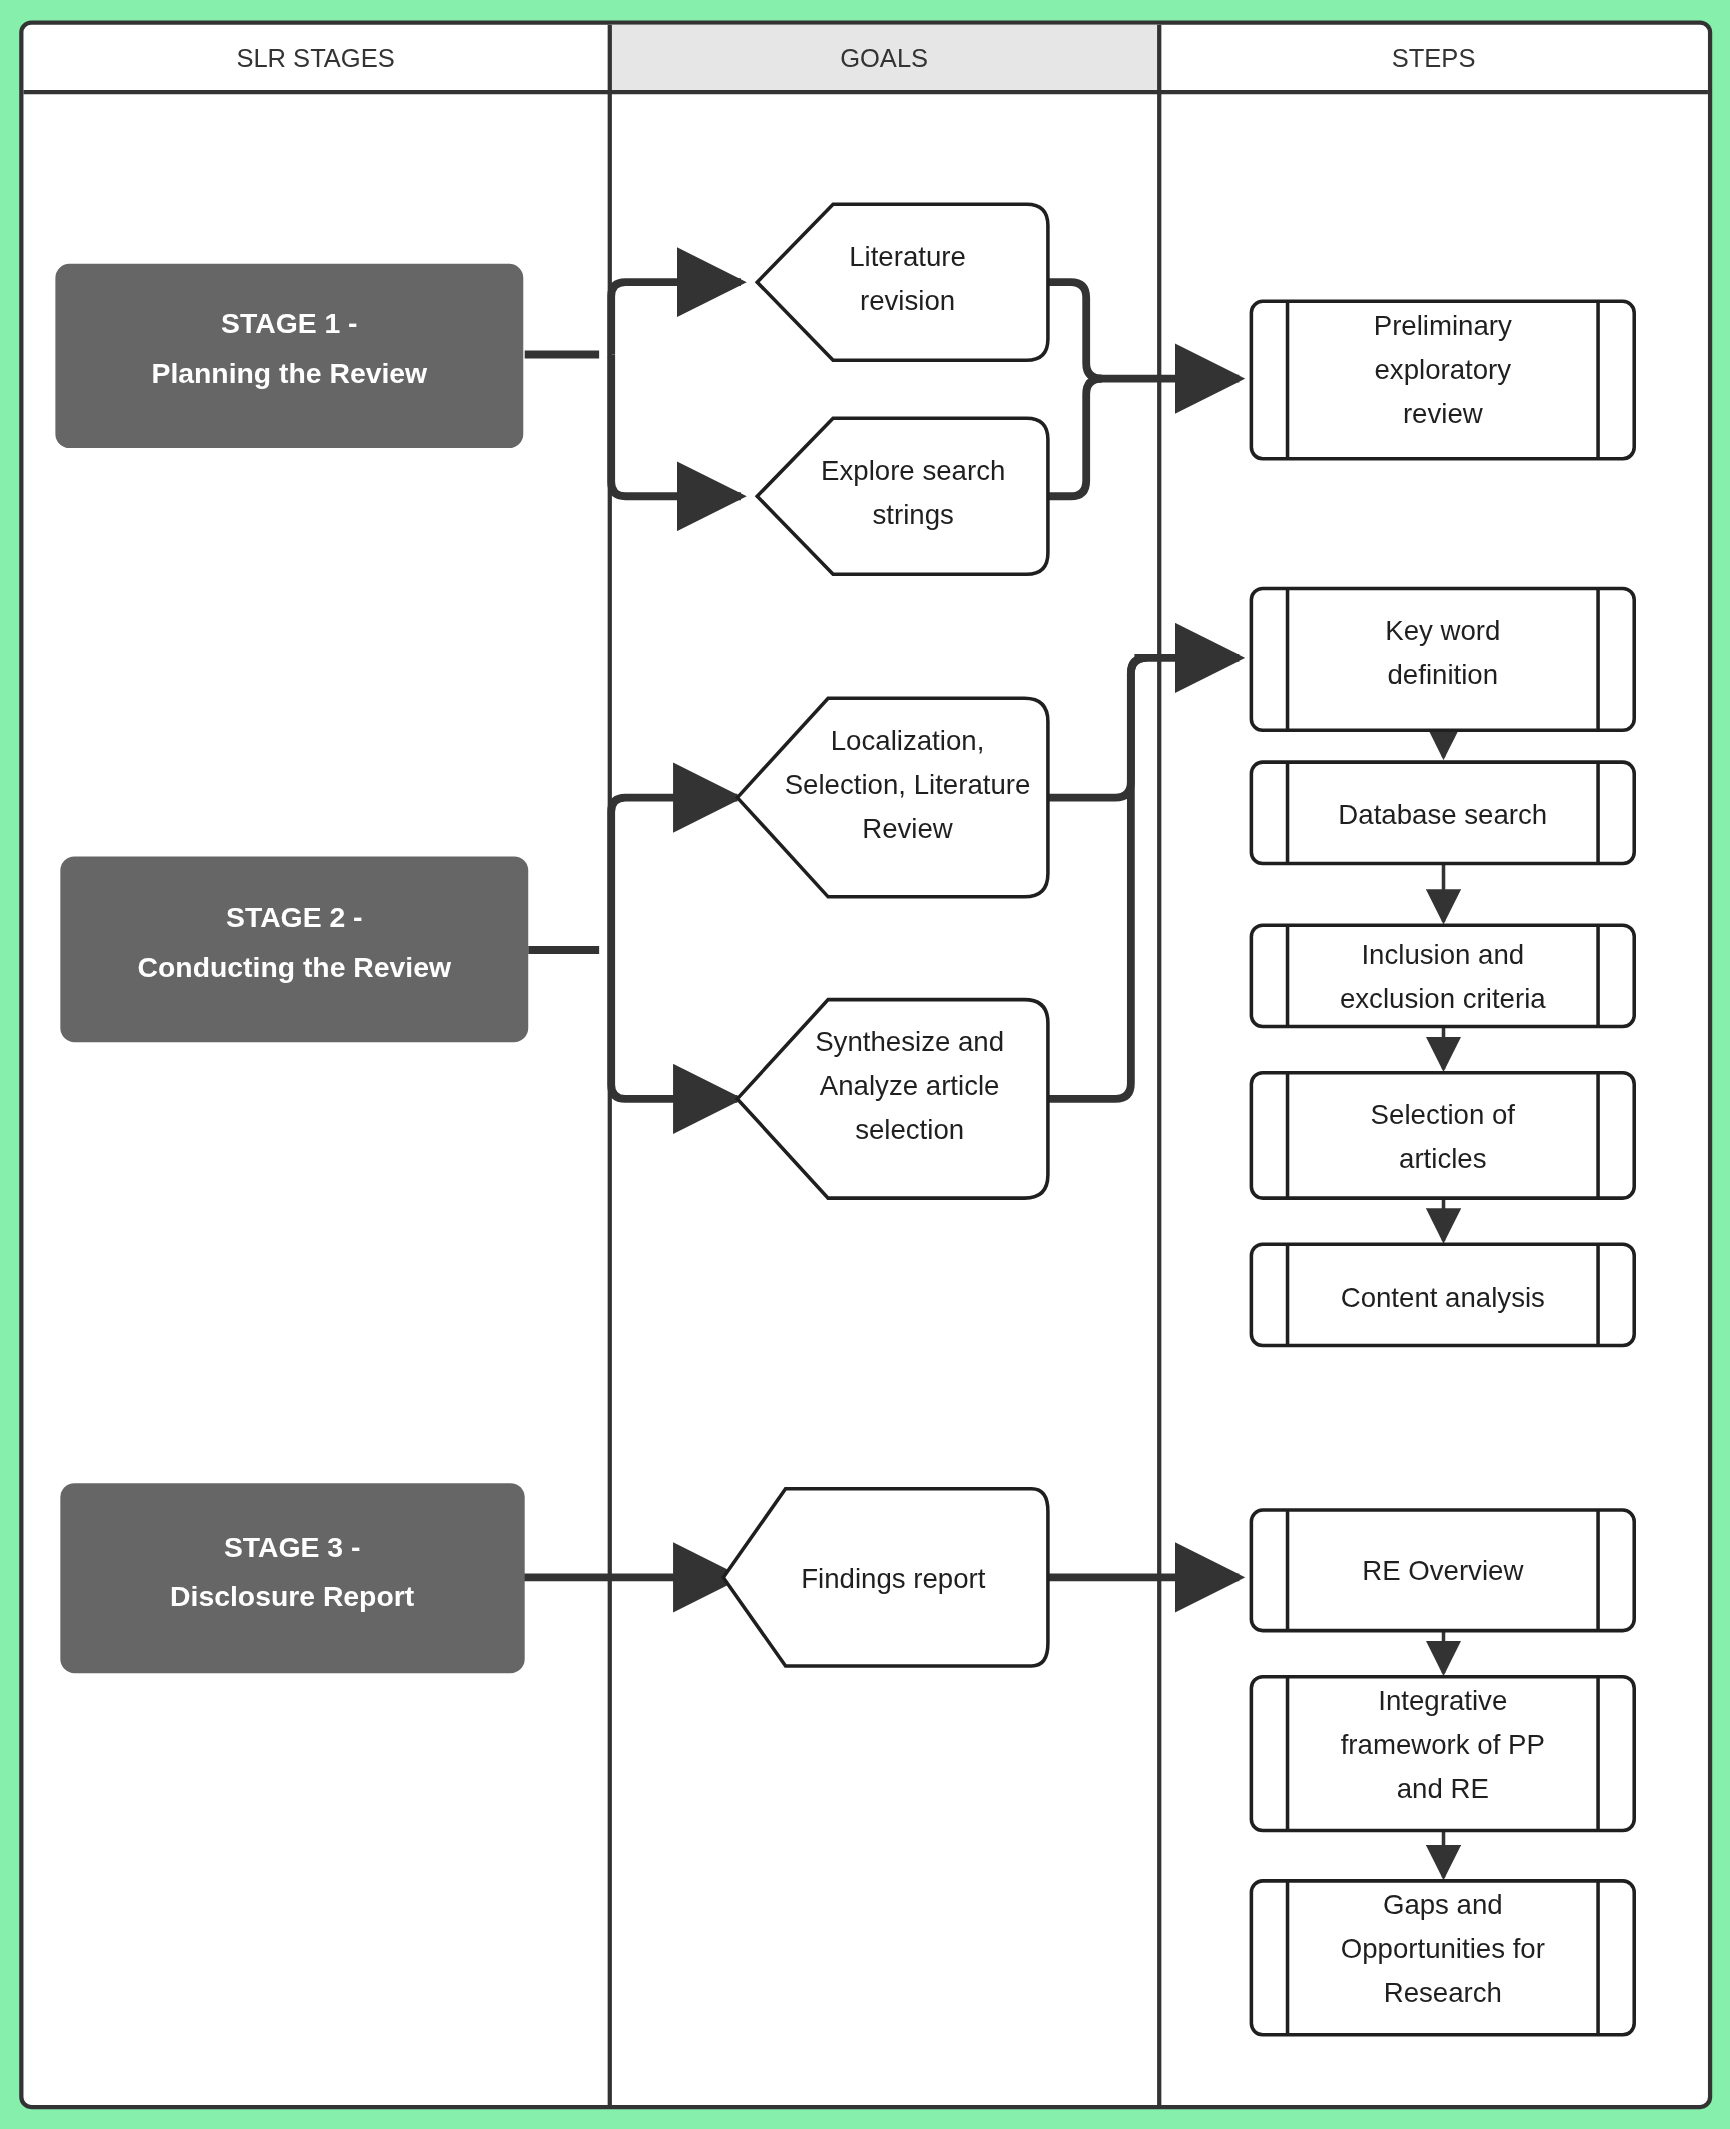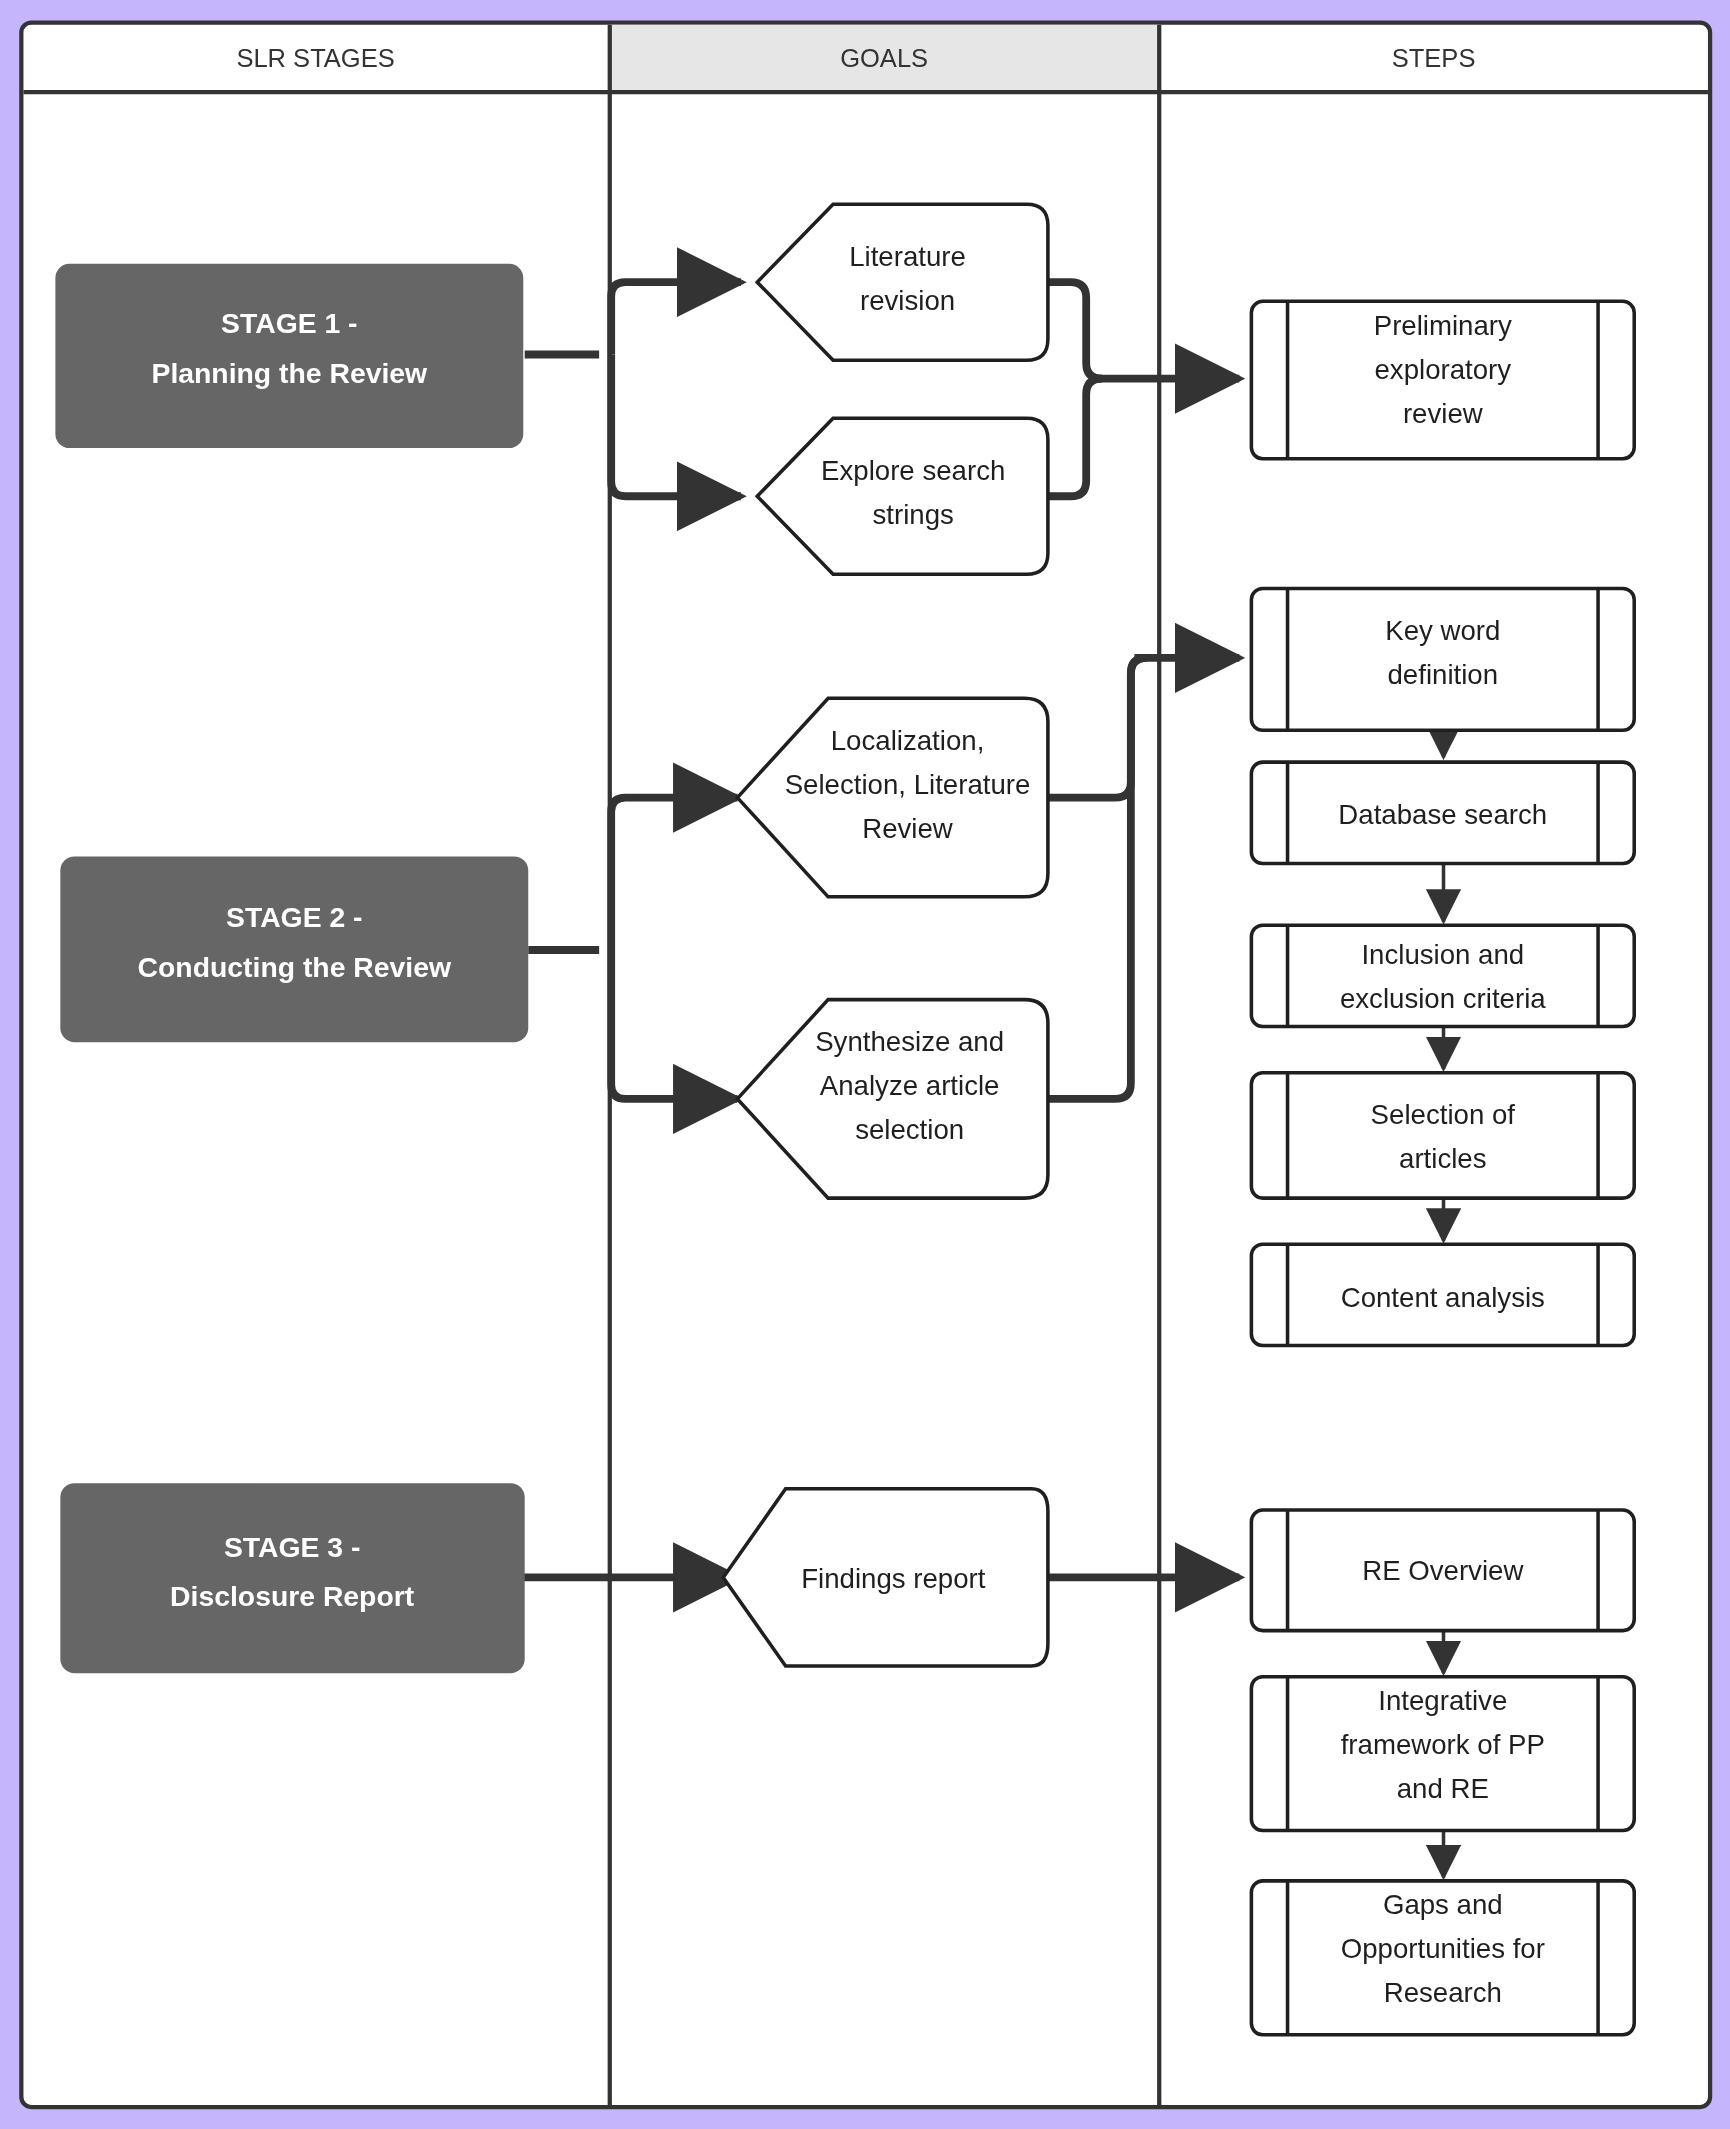--- a/index.html
+++ b/index.html
@@ -1,17 +1,17 @@
 <!DOCTYPE html>
 <html style="font-size:11.3px"><head>
 <meta charset="utf-8">
 <style>
   html,body{margin:0;padding:0;background:#ffffff;}
   body{font-family:"Liberation Sans",sans-serif;}
-  #stage{position:relative;width:1730px;height:2129px;background:#c4b5fd;overflow:hidden;}
+  #stage{position:relative;width:1730px;height:2129px;background:#86efac;overflow:hidden;}
   svg{display:block;}
   .hdr-txt{font-family:"Liberation Sans",sans-serif;font-size:36px;fill:#333333;}
   .stage-txt{font-family:"Liberation Sans",sans-serif;font-size:40px;font-weight:bold;fill:#ffffff;}
   .node-txt{font-family:"Liberation Sans",sans-serif;font-size:39px;fill:#1f1f1f;}
 </style>
 </head>
 <body>
 
 <div id="stage">
 <svg width="1730" height="2129" viewBox="0 0 2440 3003" xmlns="http://www.w3.org/2000/svg">

